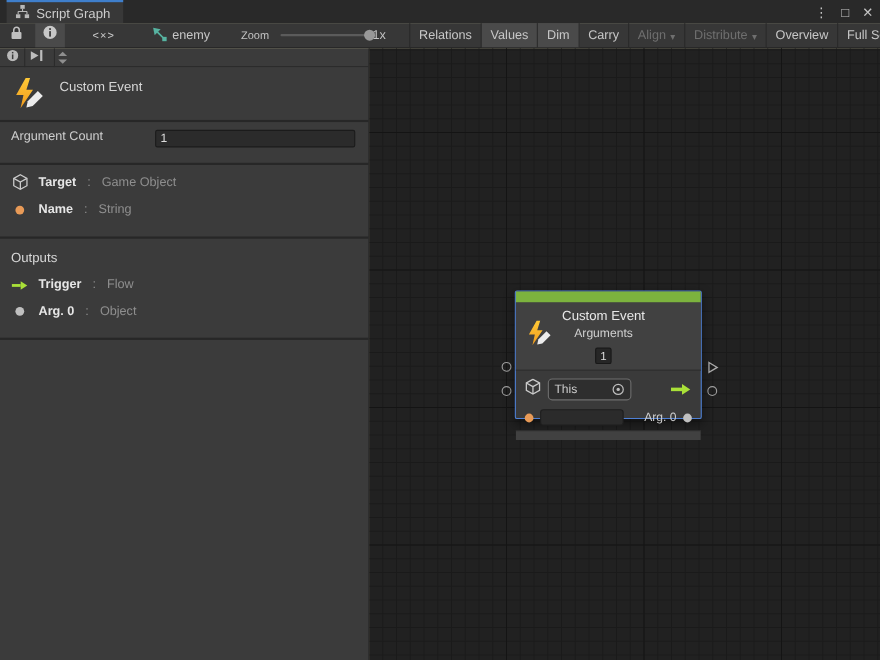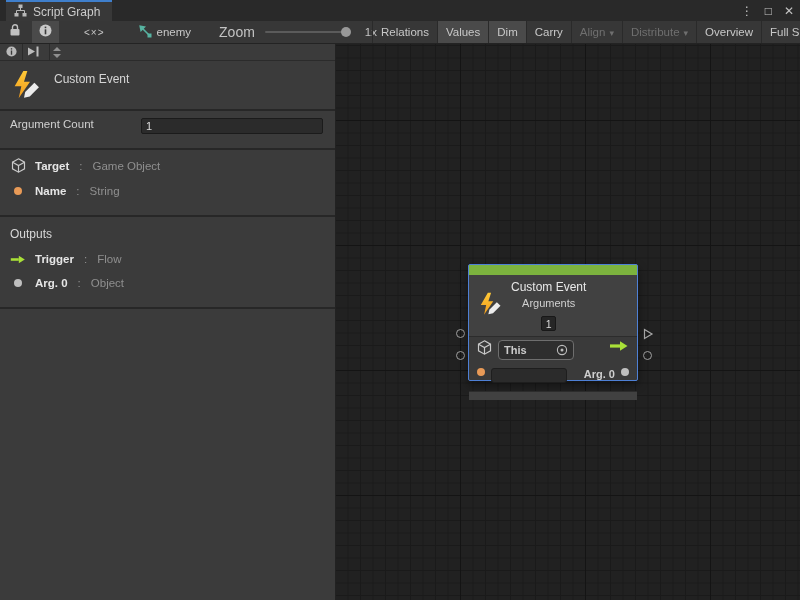--- a/index.html
+++ b/index.html
@@ -18,24 +18,24 @@
 
   
   #toolbar { position:absolute; left:0; top:21px; width:800px; height:23px; background:#373737;
     border-bottom:1px solid #232323; display:flex; }
   .tb-left { width:372px; display:flex; align-items:center; flex-shrink:0; }
   .tb-icon-btn { height:100%; display:flex; align-items:center; justify-content:center; padding:0 7px; }
   .tb-icon-btn.pressed { background:#4A4A4A; }
   .code-glyph { color:#C8C8C8; font-size:10px; letter-spacing:1px; }
   .graph-path { display:flex; align-items:center; gap:5px; margin-left:26px; color:#C8C8C8; font-size:11.5px; }
   .zoom-wrap { display:flex; align-items:center; margin-left:28px; }
-  .zoom-label { color:#C3C3C3; font-size:14px; }
+  .zoom-label { color:#C3C3C3; font-size:10px; }
   .zoom-track { position:relative; width:84px; height:2px; background:#5B5B5B; margin-left:10px; border-radius:1px; }
   .zoom-knob { position:absolute; right:-2px; top:-4px; width:10px; height:10px; border-radius:50%; background:#989898; }
-  .zoom-value { color:#C3C3C3; font-size:11.5px; margin-left:16px; }
+  .zoom-value { color:#C3C3C3; font-size:11.5px; margin-left:0; }
   .tb-buttons { flex:1; display:flex; border-left:1px solid #2A2A2A; }
   .tbar-btn { display:flex; align-items:center; justify-content:center; gap:4px; padding:0 8px;
     border-right:1px solid #2A2A2A; color:#C8C8C8; font-size:11.5px; white-space:nowrap; }
   .tbar-btn.active { background:#4A4A4A; }
   .tbar-btn.disabled { color:#6F6F6F; }
   .tbar-btn:last-child { border-right:none; flex:1; }
   .dd-arrow { font-size:9px; position:relative; top:1px; }
 
   
   #sidebar { position:absolute; left:0; top:44px; width:336px; height:556px; background:#3B3B3B;
@@ -90,21 +90,21 @@
     box-shadow:0 4px 10px rgba(0,0,0,0.45); display:flex; flex-direction:column; }
   .node-green { height:10px; background:#7CB33E; flex-shrink:0; }
   .node-header { display:flex; align-items:center; gap:8px; padding:5px 8px; background:#414141;
     border-bottom:1px solid #2C2C2C; flex-shrink:0; }
   .nh-text { display:flex; flex-direction:column; gap:3px; }
   .nh-title { color:#E8E8E8; font-size:12px; }
   .nh-args { display:flex; align-items:center; gap:7px; color:#D0D0D0; font-size:11px;flex-direction:column; }
   .args-box { min-width:15px; height:15px; padding:0 3px; background:#262626; border:1px solid #181818;
     border-radius:2px; color:#DDDDDD; font-size:10.5px; display:flex; align-items:center; justify-content:center; }
   .node-body { flex:1; padding:3px 8px 0; }
-  .nrow { display:flex; gap:6px;font-weight:bold; }
+  .nrow { display:flex; align-items:center; gap:6px; }
   .nrow1 { height:28px; }
   .nrow2 { height:23px; }
   .this-dropdown { width:76px; height:20px; background:#2E2E2E; border:1px solid #6E6E6E; border-radius:4px;
     display:flex; align-items:center; padding:0 5px; color:#CCCCCC; font-size:11px; }
   .node-field { width:76px; height:15px; background:#2B2B2B; border:1px solid #1E1E1E; border-radius:3px; }
   .arg-label { margin-left:auto; color:#CFCFCF; font-size:11px; }
   .node-footer { height:9px; background:#414141; border-top:1px solid #2C2C2C; flex-shrink:0; }
 
   
   .port-circle { position:absolute; width:9px; height:9px; border:1px solid #A0A0A0; border-radius:50%; }

